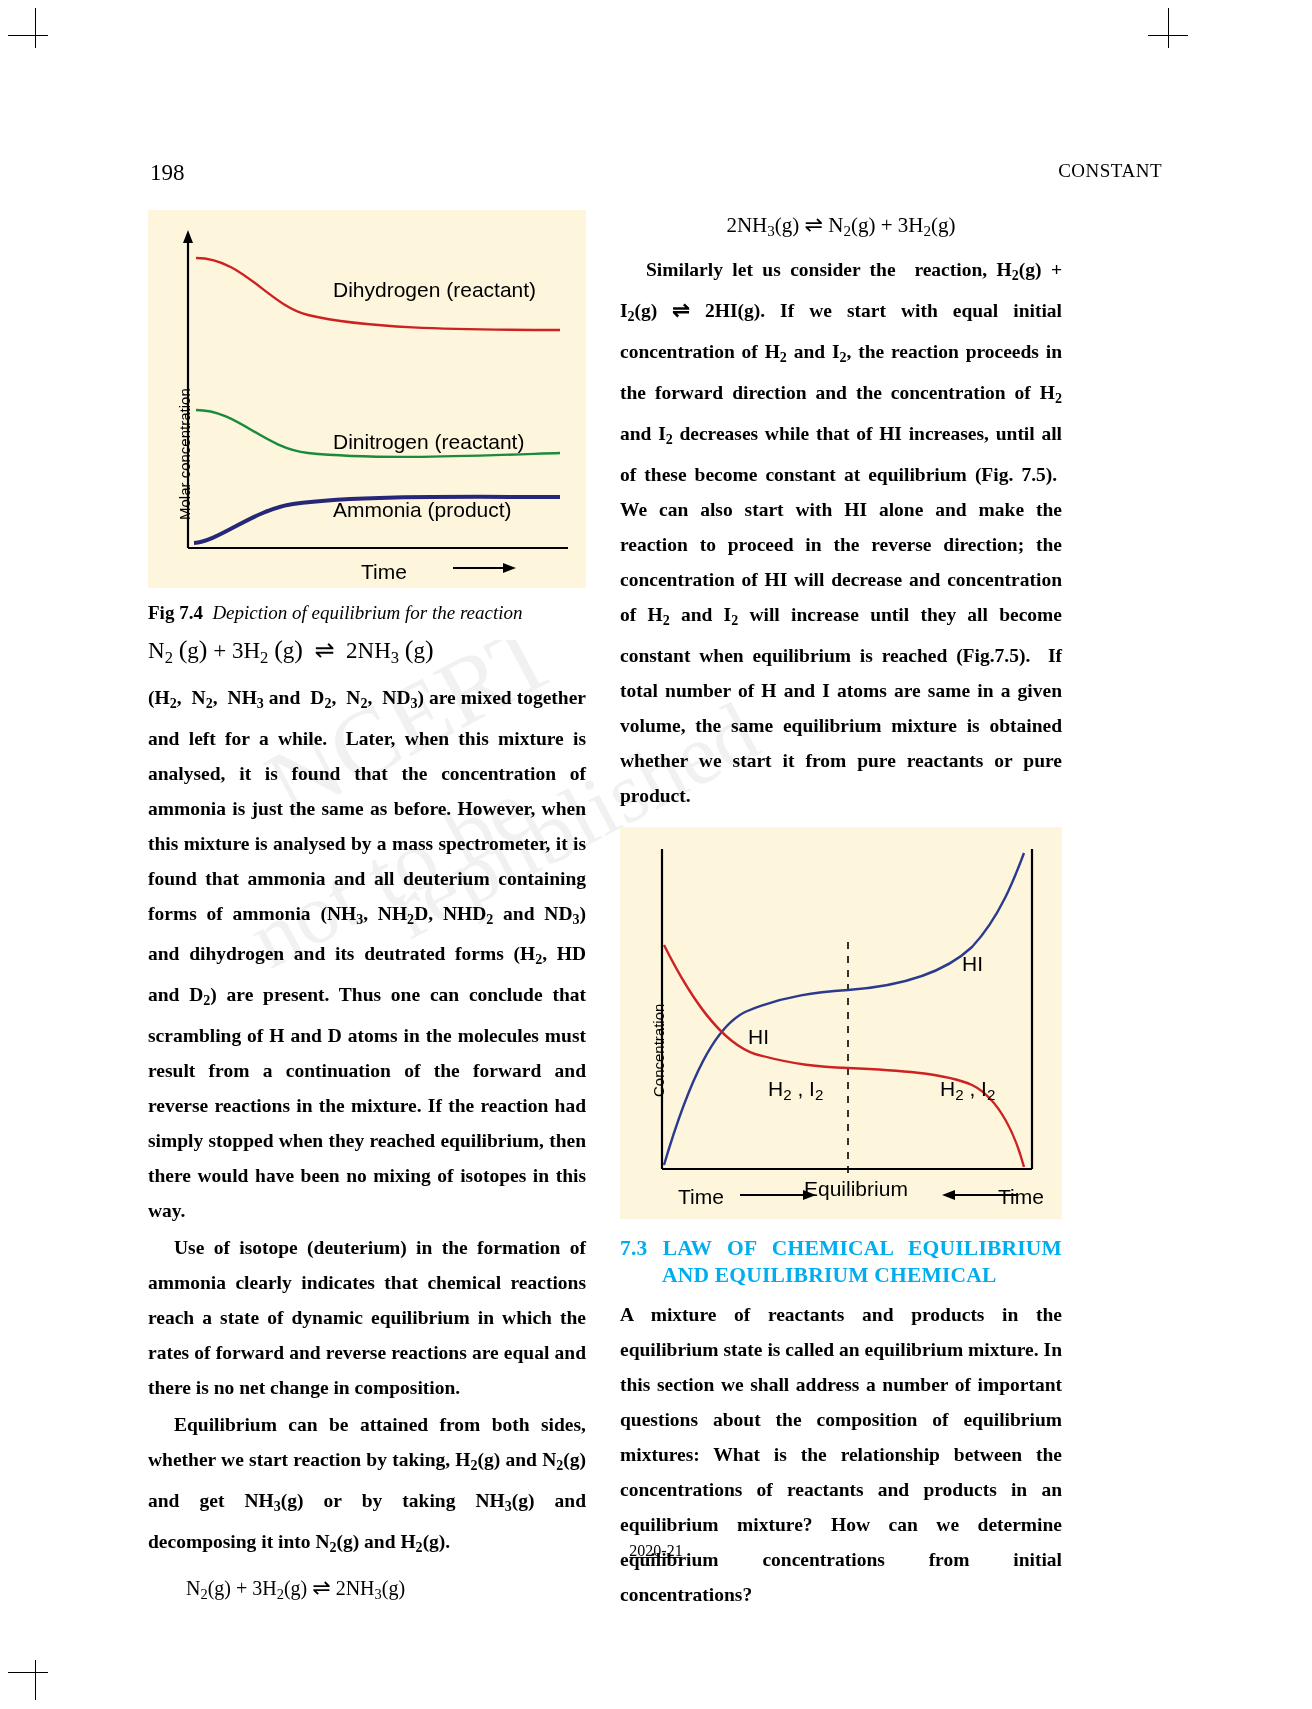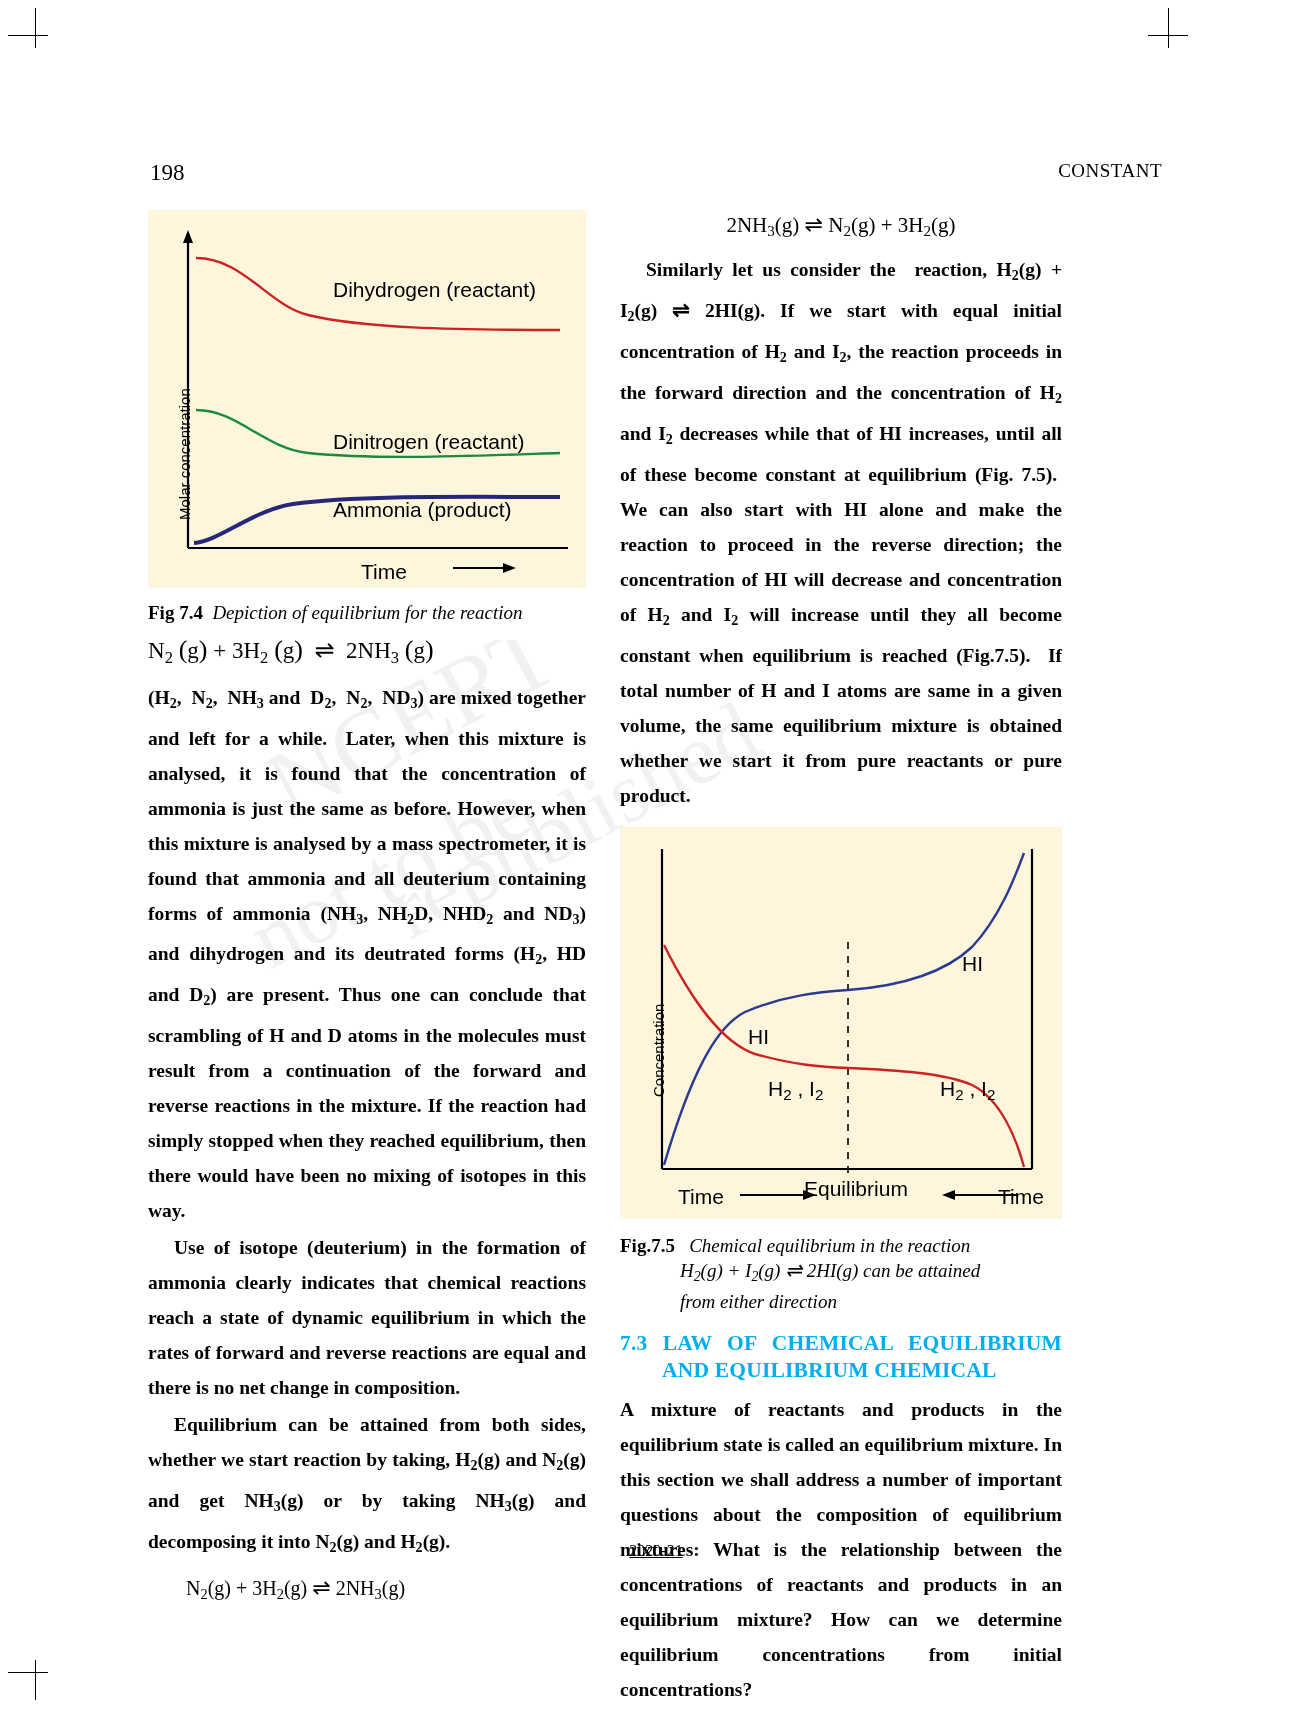--- a/index.html
+++ b/index.html
@@ -244,26 +244,20 @@
       <div class="axis-label-v" style="left:30px; top:270px;">Concentration</div>
       <div class="plain-label" style="left:342px; top:125px;">HI</div>
       <div class="plain-label" style="left:128px; top:198px;">HI</div>
       <div class="plain-label" style="left:148px; top:250px;">H<sub>2</sub> , I<sub>2</sub></div>
       <div class="plain-label" style="left:320px; top:250px;">H<sub>2</sub> , I<sub>2</sub></div>
       <div class="plain-label" style="left:58px; top:358px;">Time</div>
       <div class="plain-label" style="left:184px; top:350px;">Equilibrium</div>
       <div class="plain-label" style="left:378px; top:358px;">Time</div>
     </div>
 
-    <div class="fig-caption" style="margin-top:14px;">
-      <b>Fig.7.5</b>&nbsp;&nbsp;
-      <i>Chemical equilibrium in the reaction</i><br>
-      <span style="margin-left:60px; display:inline-block;"><i>H<sub>2</sub>(g) + I<sub>2</sub>(g) <span style="font-size:20px;">⇌</span> 2HI(g)</i> <i>can be attained</i></span><br>
-      <span style="margin-left:60px; display:inline-block;"><i>from either direction</i></span>
-    </div>
 
     <div class="heading" style="margin-top:16px;">
       <div class="just-spread">7.3  LAW OF CHEMICAL EQUILIBRIUM</div>
       <div style="margin-left:42px;">AND EQUILIBRIUM CHEMICAL</div>
     </div>
 
     <p class="body" style="margin-top:8px;">A mixture of reactants and products in the equilibrium state is called an equilibrium mixture. In this section we shall address a number of important questions about the composition of equilibrium mixtures: What is the relationship between the concentrations of reactants and products in an equilibrium mixture? How can we determine equilibrium concentrations from initial concentrations?</p>
   </div>
 
   <div class="footer">2020-21</div>

